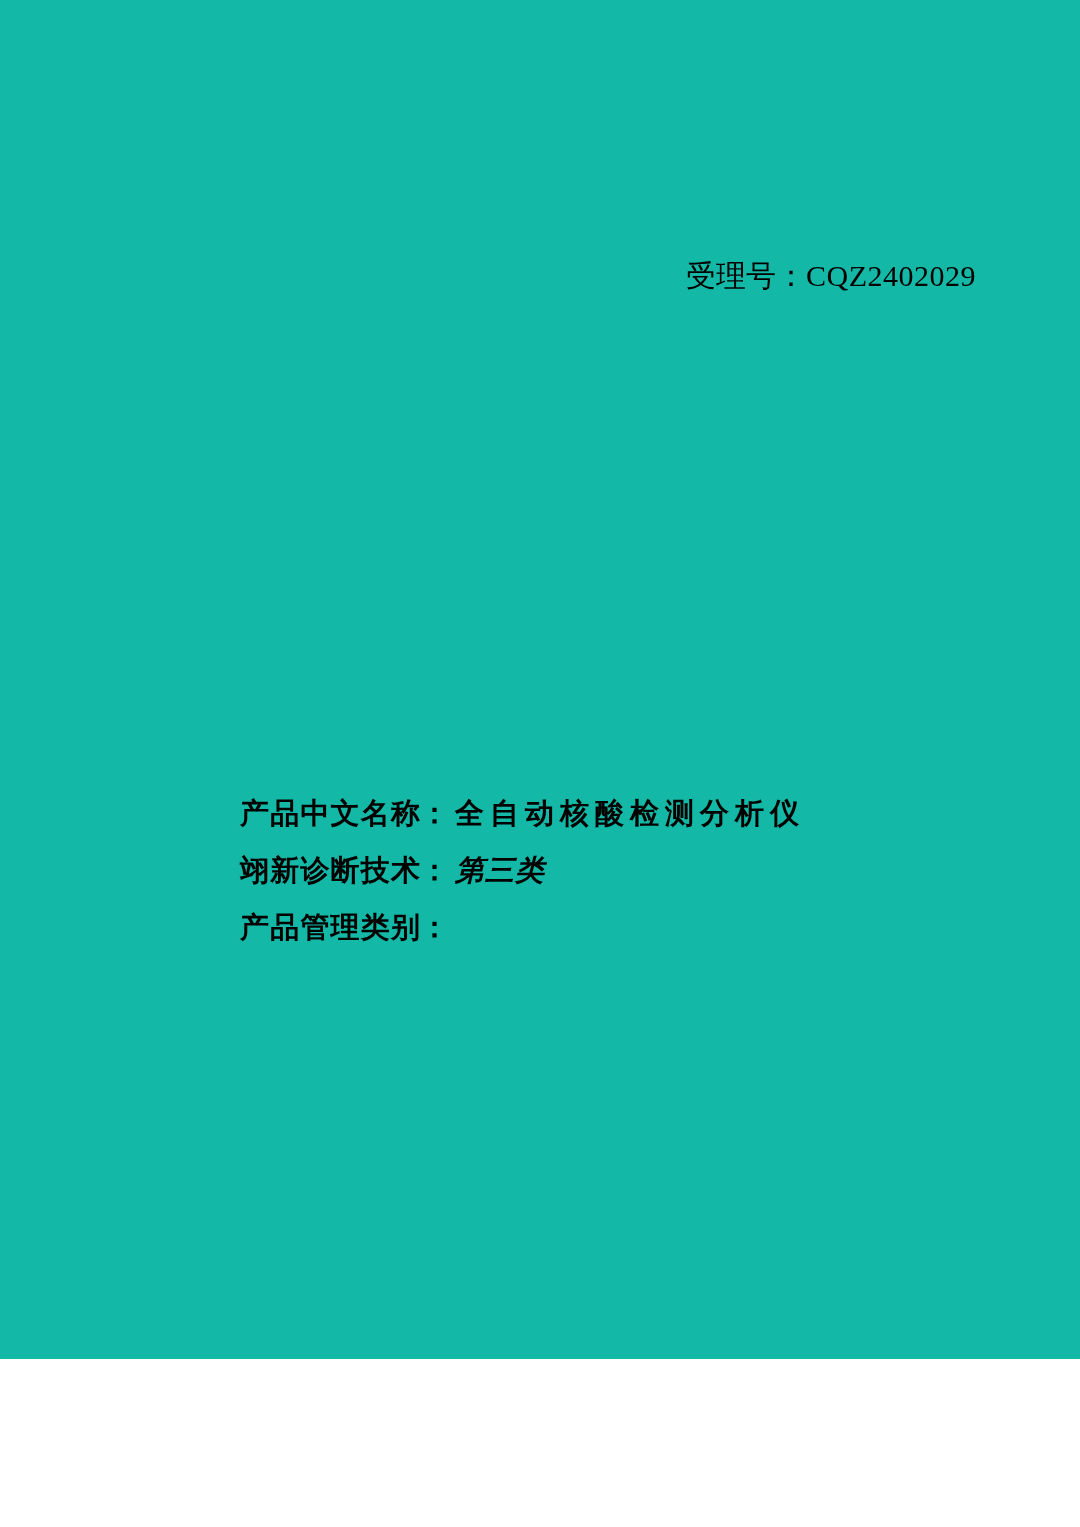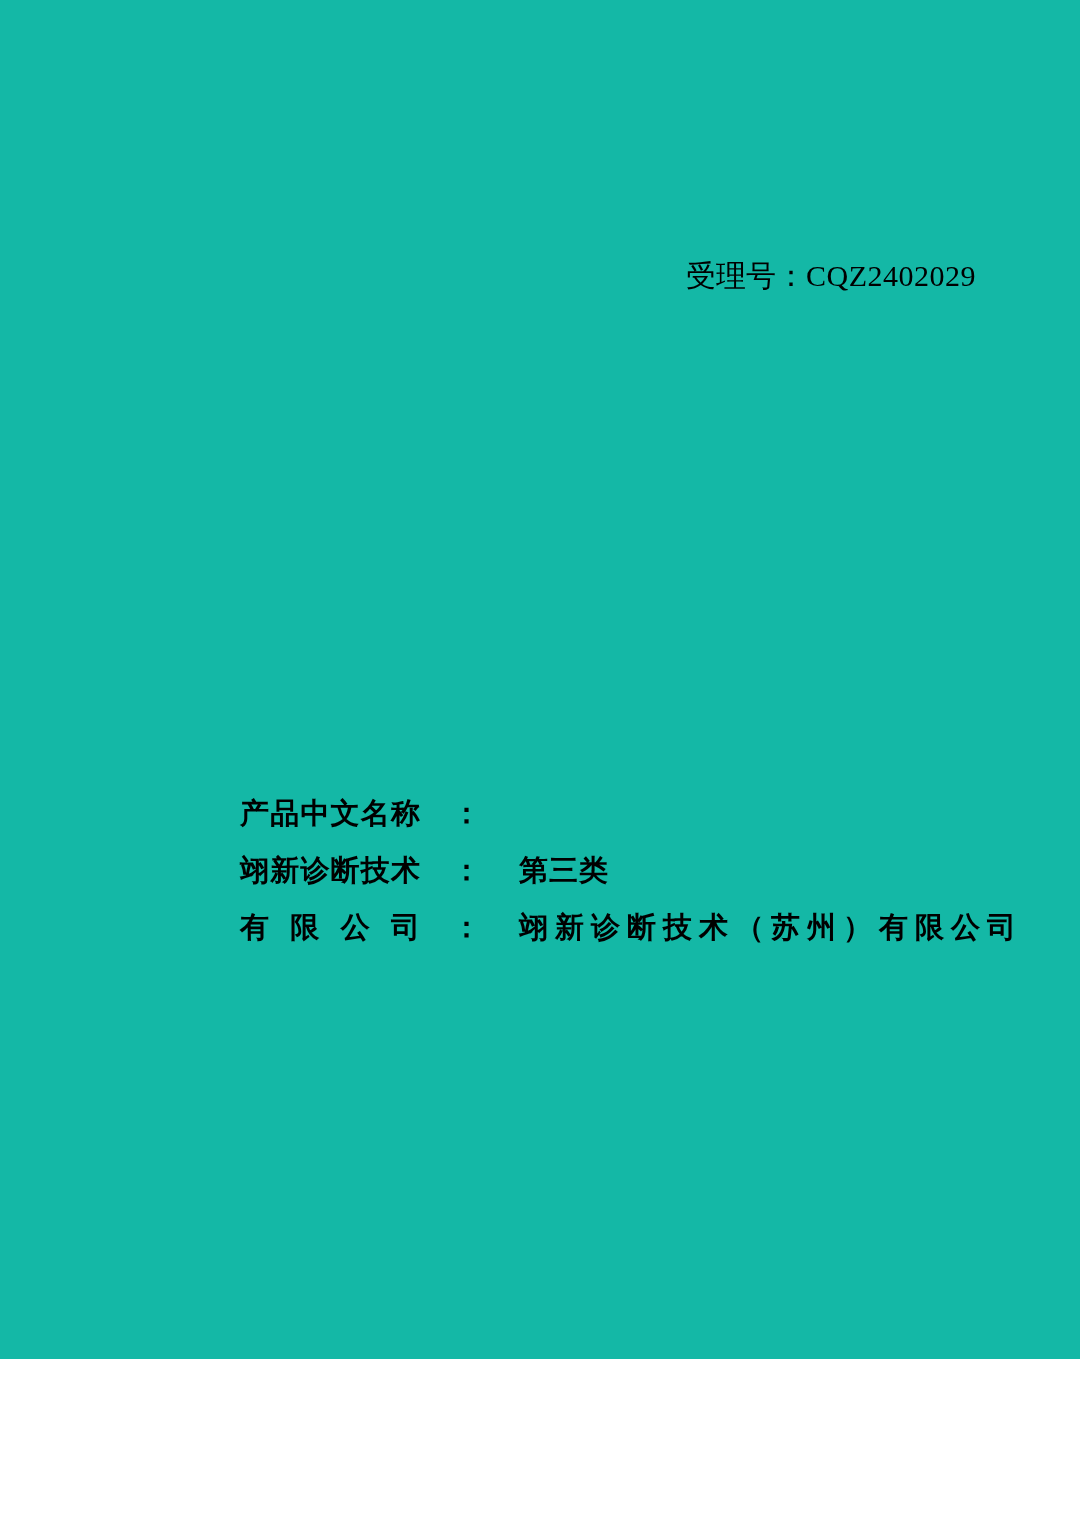--- a/index.html
+++ b/index.html
@@ -51,34 +51,33 @@
     left: 240px;
   }
   .field-row {
     display: flex;
     align-items: center;
     font-size: 29px;
     font-weight: bold;
     line-height: 33px;
     margin-bottom: 24px;
     white-space: nowrap;
-    gap: 32px;
   }
   .field-label {
     display: inline-block;
     width: 180px;
     text-align: justify;
     text-align-last: justify;
   }
   .field-colon {
     display: inline-block;
     margin-right: 6px;
   }
   .field-row.row-0 .field-value { letter-spacing: 6px; }
-  .field-row.row-1 .field-value { letter-spacing: 1px; }
+  .field-row.row-1 .field-value { letter-spacing: 1px; font-style: italic; }
   .field-row.row-2 .field-value { letter-spacing: 7px; }
   .org-block {
     position: absolute;
     top: 1120px;
     left: 0;
     width: 100%;
     text-align: center;
     font-size: 26px;
     font-weight: normal;
   }
@@ -115,30 +114,30 @@
 
   <div class="acceptance-line">
     <span class="acceptance-label">受理号：</span><span class="acceptance-number">CQZ2402029</span>
   </div>
 
 
   <div class="fields-block">
     <div class="field-row row-0">
       <span class="field-label">产品中文名称</span>
         <span class="field-colon">：</span>
+        <span class="field-value">全自动核酸检测分析仪</span>
     </div>
     <div class="field-row row-1">
       <span class="field-label">翊新诊断技术</span>
         <span class="field-colon">：</span>
         <span class="field-value">第三类</span>
     </div>
     <div class="field-row row-2">
-      <span class="field-label">有限公司</span>
+      <span class="field-label">产品管理类别</span>
         <span class="field-colon">：</span>
-        <span class="field-value">翊新诊断技术（苏州）有限公司</span>
     </div>
   </div>
 
 
   <div class="page-footer">
     <span class="footer-dash">—</span><span class="footer-num">1</span><span class="footer-dash">—</span>
   </div>
 
 </div>
 

